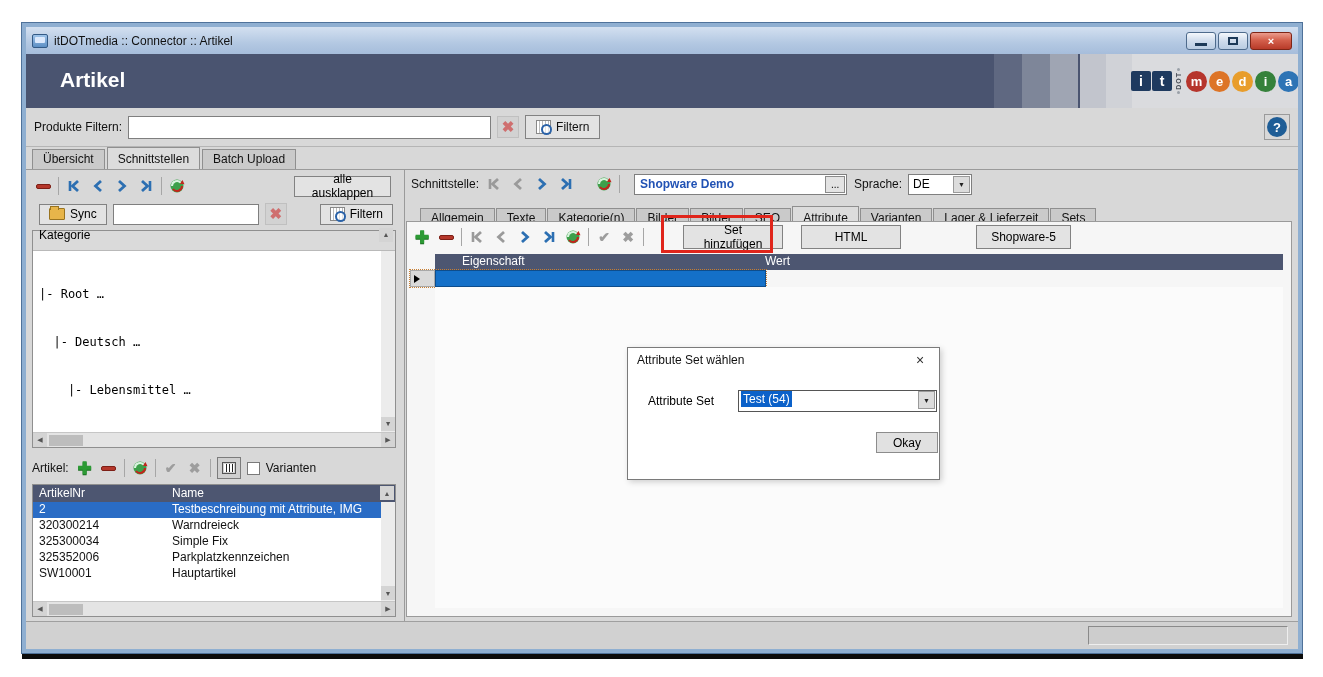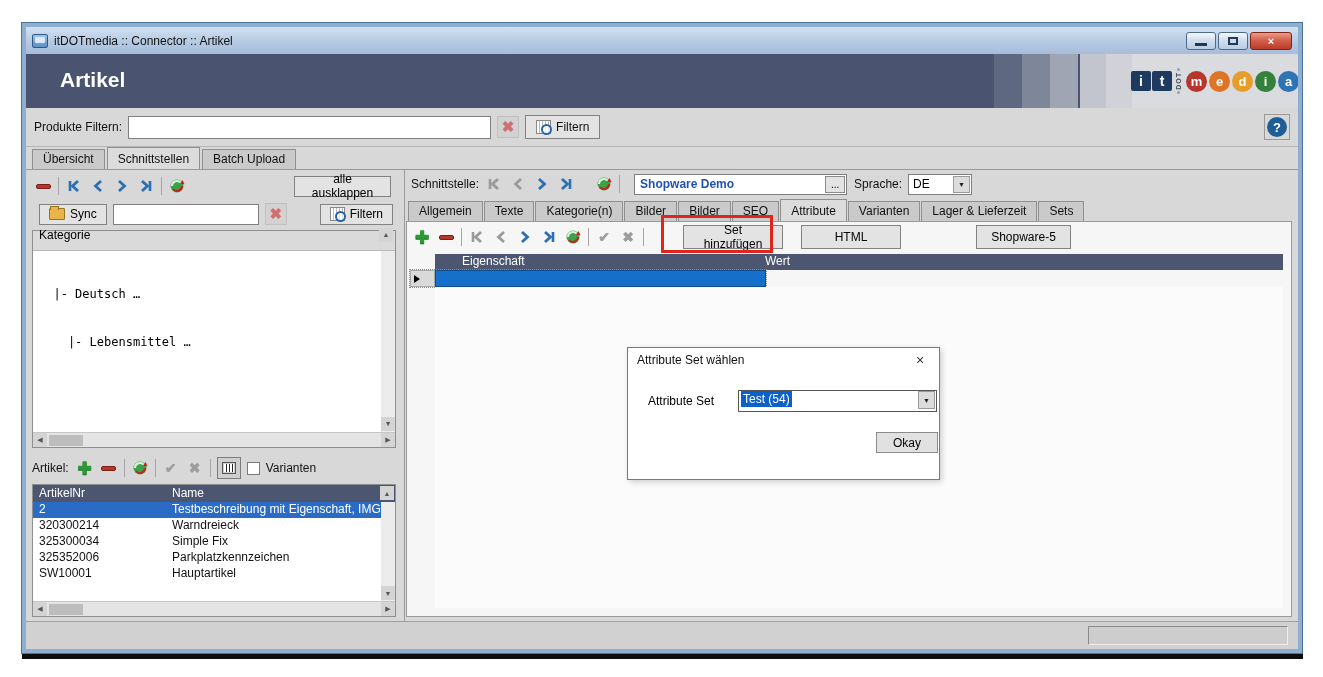--- a/index.html
+++ b/index.html
@@ -132,21 +132,21 @@
   .conn-field { width:213px; height:21px; border:1px solid #7f7f7f; background:#fff; display:flex;
                 align-items:center; margin-left:8px; }
   .conn-field .val { flex:1; font-size:12px; font-weight:bold; color:#2152b4; padding-left:5px;
                      white-space:nowrap; overflow:hidden; }
   .dots-btn { width:20px; height:17px; margin-right:1px; background:#e3e3e3; border:1px solid #8a8a8a;
               font-size:10px; display:flex; align-items:flex-end; justify-content:center; line-height:1.4; }
   .combo { width:64px; height:21px; border:1px solid #7f7f7f; background:#fff; display:flex; align-items:center; }
   .combo .val { flex:1; font-size:12px; padding-left:4px; }
   .combo .arrow { width:17px; height:17px; margin-right:1px; background:#dcdcdc; border:1px solid #9a9a9a;
                   display:flex; align-items:center; justify-content:center; font-size:7px; color:#222; }
-  .subtabs { display:flex; align-items:flex-end; height:23px; padding-left:2px; gap:1px; }
+  .subtabs { display:flex; align-items:flex-end; height:23px; padding-left:14px; gap:1px;margin-top:7px; }
   .rtab-content { position:absolute; left:0; right:6px; top:51px; bottom:4px; border:1px solid #9a9a9a;
                   background:#f6f6f6; }
   .prop-head { position:absolute; left:28px; right:8px; top:32px; height:16px; background:#4d5671;
                color:#fff; font-size:12px; }
   .prop-head span { position:absolute; top:0; }
   .prop-row { position:absolute; left:3px; top:48px; height:17px; width:356px;
               outline:1px dotted #c87f33; display:flex; }
   .prop-gutter { width:25px; background:#d9d9d9; border:1px solid #a8a8a8; display:flex; align-items:center; }
   .prop-gutter .tri { width:0; height:0; border-left:6px solid #000; border-top:4px solid transparent;
                       border-bottom:4px solid transparent; margin-left:3px; }
@@ -299,20 +299,21 @@
             <span>Filtern</span>
           </button>
         </div>
 
         <div class="catbox">
           <div class="cat-head">
             <span>Kategorie</span>
             <span class="scroll-btn" style="margin-left:auto;">▲</span>
           </div>
           <div class="cat-tree">
+            <div>|- Root …</div>
             <div>  |- Deutsch …</div>
             <div>    |- Lebensmittel …</div>
             
             
             
             
             <div class="vtrack">
               <span class="scroll-btn down">▼</span>
             </div>
           </div>
@@ -354,21 +355,21 @@
         <div class="artbox">
           <div class="grid-head">
             <span class="h-nr">ArtikelNr</span>
             <span class="h-name">Name</span>
             <span class="h-x">S</span>
             <span class="scroll-btn" style="position:absolute; right:1px; top:1px;">▲</span>
           </div>
           <div class="grid-body">
             <div class="grow sel">
               <span class="c-nr">2</span>
-              <span class="c-name">Testbeschreibung mit Eigenschaft, IMG</span>
+              <span class="c-name">Testbeschreibung mit Attribute, IMG</span>
               <span class="c-x">1</span>
             </div>
             <div class="grow">
               <span class="c-nr">320300214</span>
               <span class="c-name">Warndreieck</span>
             </div>
             <div class="grow">
               <span class="c-nr">325300034</span>
               <span class="c-name">Simple Fix</span>
               <span class="c-x">S</span>

